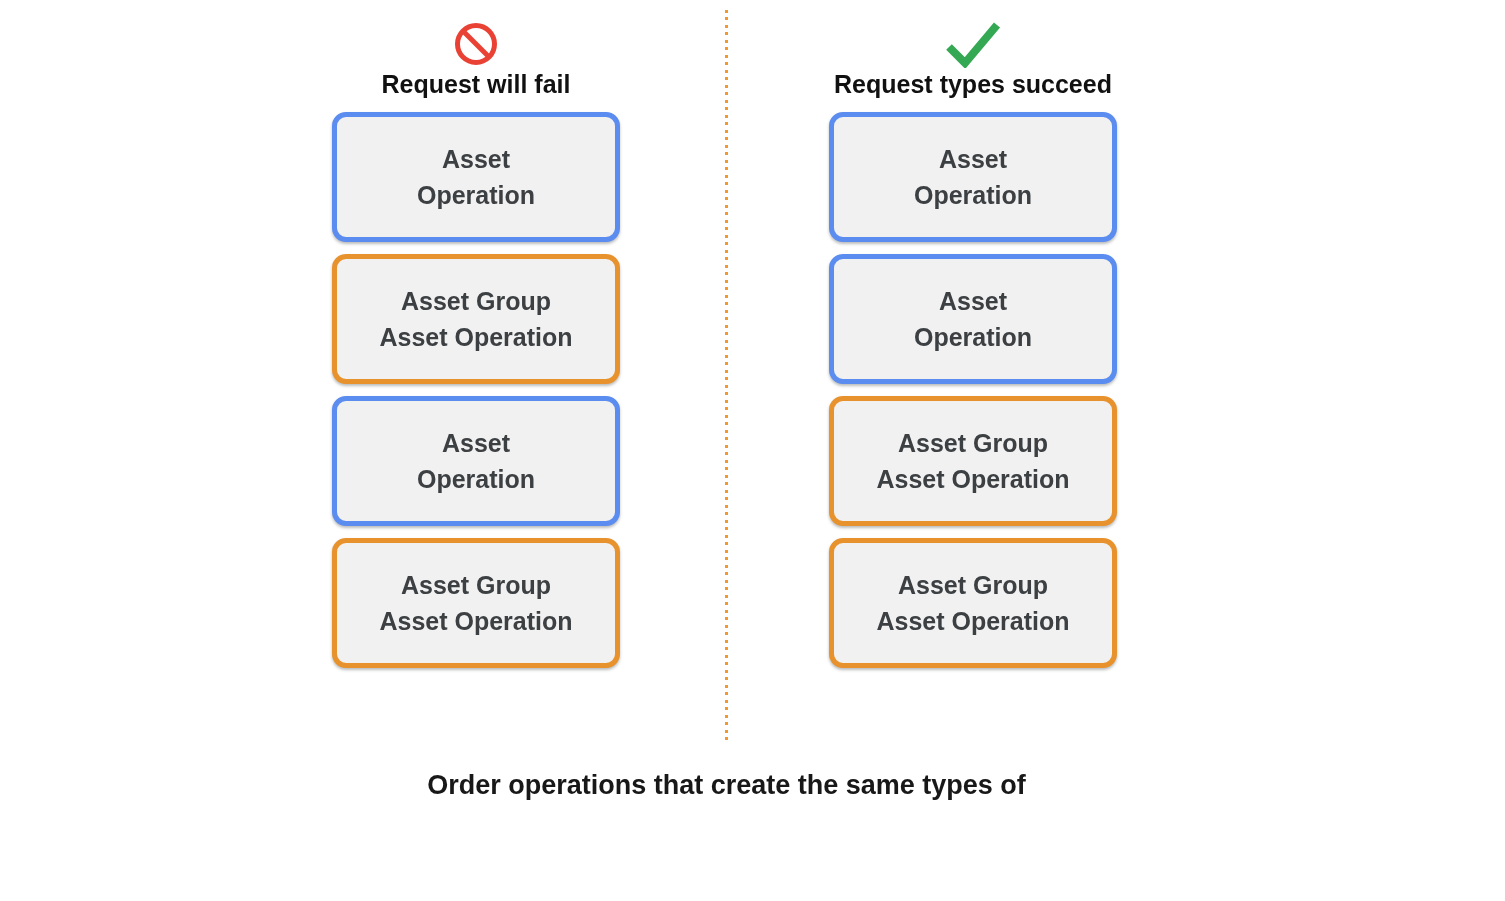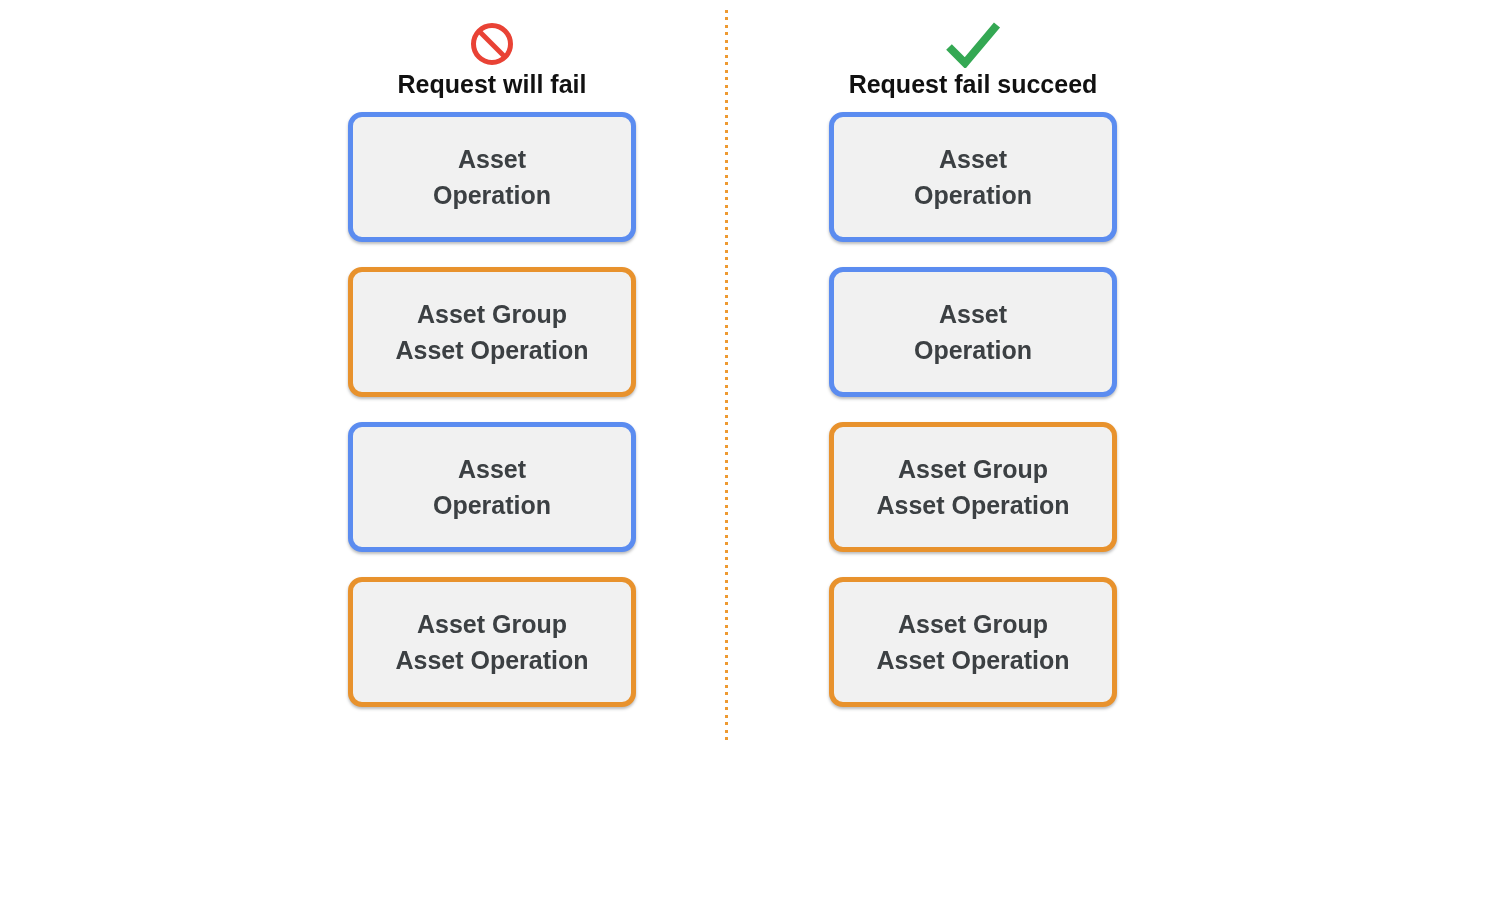--- a/index.html
+++ b/index.html
@@ -16,21 +16,21 @@
     overflow: hidden;
   }
   .column {
     position: absolute;
     top: 0;
     width: 288px;
     display: flex;
     flex-direction: column;
     align-items: center;
   }
-  .column.fail { left: 348px; }
+  .column.fail { left: 332px; }
   .column.succeed { left: 829px; }
   .col-icon {
     margin-top: 20px;
     height: 48px;
     display: flex;
     align-items: center;
     justify-content: center;
   }
   .col-title {
     margin-top: 2px;
@@ -46,21 +46,21 @@
     height: 130px;
     box-sizing: border-box;
     border: 5px solid #5b8cf0;
     border-radius: 14px;
     background: #f1f1f1;
     box-shadow: 0 2px 3px rgba(60,64,67,0.35);
     display: flex;
     flex-direction: column;
     align-items: center;
     justify-content: center;
-    margin-bottom: 25px;
+    margin-bottom: 12px;
     text-align: center;
   }
   .box.blue { border-color: #5b8cf0; }
   .box.orange { border-color: #e8922d; text-align: right; }
   .box-line {
     font-size: 25px;
     line-height: 36px;
     font-weight: bold;
     color: #3c4043;
     white-space: nowrap;
@@ -124,21 +124,21 @@
   </div>
 
   <div class="divider"></div>
 
   <div class="column succeed">
     <div class="col-icon">
       <svg width="58" height="48" viewBox="0 0 58 48" aria-hidden="true">
         <polyline points="5,27 21,43 53,5" fill="none" stroke="#34a853" stroke-width="8"></polyline>
       </svg>
     </div>
-    <div class="col-title">Request fail succeed</div>
+    <div class="col-title">Request types succeed</div>
     <div class="boxes">
       <div class="box blue">
         <span class="box-line">Asset</span>
         <span class="box-line">Operation</span>
       </div>
       <div class="box blue">
         <span class="box-line">Asset</span>
         <span class="box-line">Operation</span>
       </div>
       <div class="box orange">
@@ -146,15 +146,16 @@
         <span class="box-line">Asset Operation</span>
       </div>
       <div class="box orange">
         <span class="box-line">Asset Group</span>
         <span class="box-line">Asset Operation</span>
       </div>
     </div>
   </div>
 
   <div class="caption">
+    <span class="caption-line">Order operations that create the same types of</span>
   </div>
 
 </div>
 
 </body></html>

